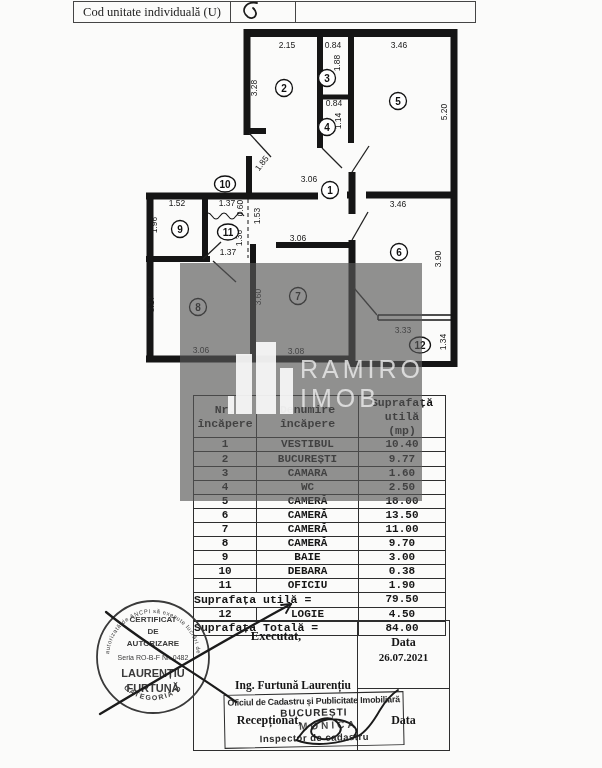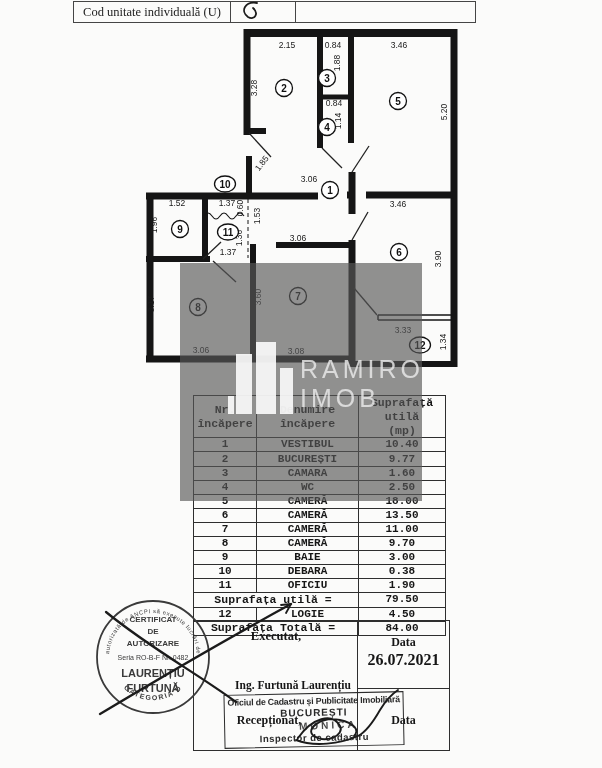--- a/index.html
+++ b/index.html
@@ -11,32 +11,32 @@
              align-items:center;justify-content:center;font-size:12.5px;white-space:nowrap;}
   .hdr .cell:first-child{border-left:1.2px solid #454545;}
   .c1{width:156px}.c2{width:64px}.c3{width:127px}.c4{width:179px}
   
   .main-table{position:absolute;left:193px;top:395px;border-collapse:collapse;z-index:1;
               font-family:Liberation Mono, monospace;}
   .main-table th,.main-table td{border:1.2px solid #2e2e2e;padding:0;text-align:center;
               font-weight:bold;color:#161616;}
   .main-table th{height:36px;font-size:11.5px;line-height:1.2;}
   .main-table td{height:13.1px;font-size:11px;line-height:1;}
-  .main-table .lab{text-align:center;padding-right:6px;font-size:11.5px;}
+  .main-table .lab{text-align:left;padding-right:6px;font-size:11.5px;}
   .w-nr{width:63px}.w-den{width:102px}.w-mp{width:87px}
   
   .bottom-box{position:absolute;left:193px;top:620px;width:255px;height:129px;
               border:1.3px solid #2e2e2e;z-index:1;}
   .bottom-box .vdiv{position:absolute;left:163px;top:0;bottom:0;border-left:1.3px solid #2e2e2e;}
   .bottom-box .hdivr{position:absolute;left:163px;right:0;top:67px;border-top:1.3px solid #2e2e2e;}
   .bb-txt{position:absolute;font-weight:bold;color:#161616;text-align:center;}
   .t-exec{left:0;width:164px;top:8px;font-size:12.5px;}
   .t-eng{left:24px;width:150px;top:58px;font-size:11.5px;white-space:nowrap;}
   .t-data1{left:164px;width:91px;top:14px;font-size:12px;}
-  .t-dataval{left:164px;width:91px;top:30px;font-size:16px;}
+  .t-dataval{left:164px;width:91px;top:30px;font-size:11px;}
   .t-recep{left:0px;width:150px;top:92px;font-size:12px;}
   .t-data2{left:164px;width:91px;top:92px;font-size:12px;}
   
   .ocpi{position:absolute;left:224px;top:693px;width:178px;height:52px;
         border:1.6px solid #2b2b2b;z-index:2;transform:rotate(-1.2deg);
         font-family:"Liberation Sans",sans-serif;color:#2a2a2a;}
   .ocpi .l1{position:absolute;left:-9px;width:196px;top:2px;font-size:8.8px;font-weight:bold;
         text-align:center;white-space:nowrap;letter-spacing:-0.2px;}
   .ocpi .l2{position:absolute;left:0;width:178px;top:13px;font-size:10px;font-weight:bold;
         text-align:center;letter-spacing:1px;}

